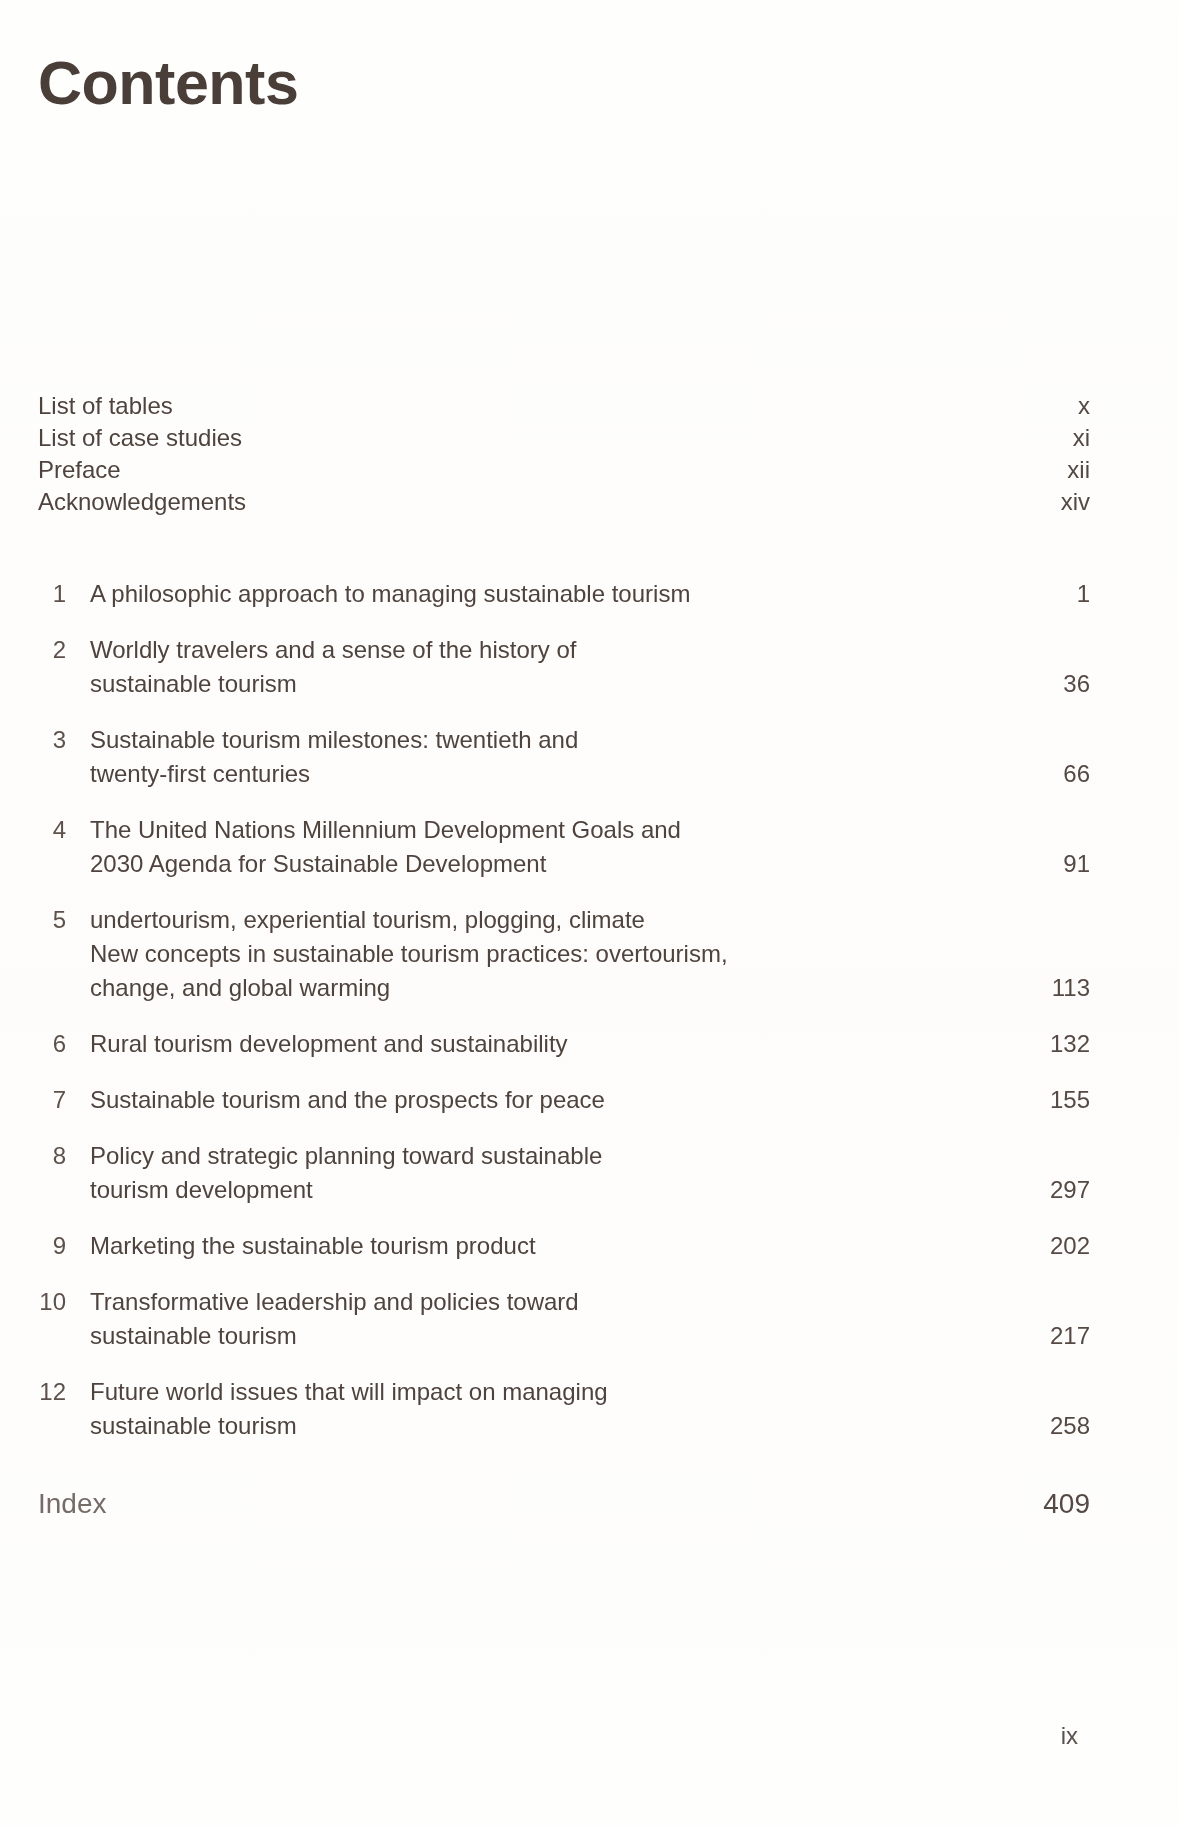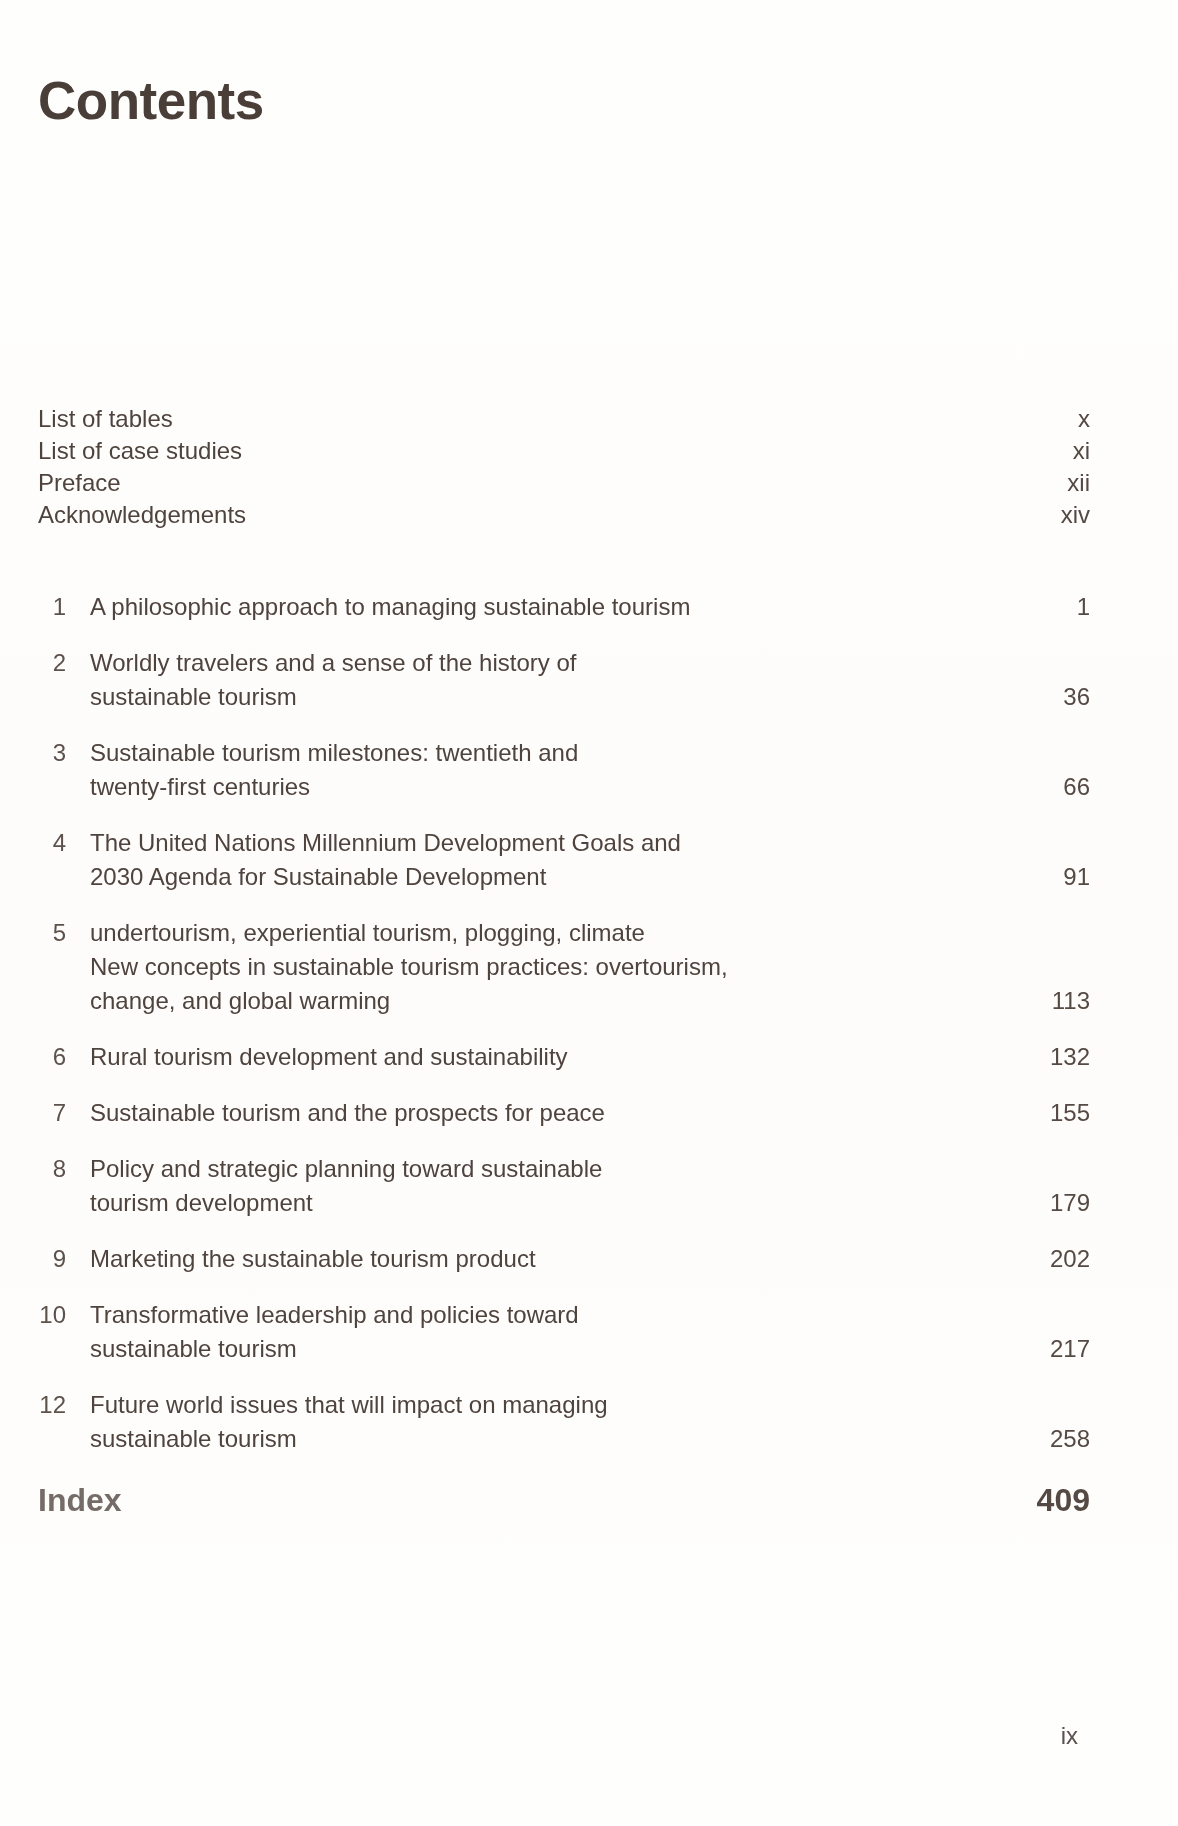--- a/index.html
+++ b/index.html
@@ -13,22 +13,22 @@
     height: 1826px;
     background: linear-gradient(180deg, #fefefd 0%, #fdfcfa 55%, #fefefd 100%);
     font-family: "Liberation Sans", "DejaVu Sans", sans-serif;
     color: #4f433e;
     box-sizing: border-box;
     padding: 0 88px 0 38px;
     overflow: hidden;
   }
   .page-title {
     margin: 0;
-    padding-top: 70px;
-    font-size: 53px;
+    padding-top: 48px;
+    font-size: 61px;
     font-weight: 600;
     letter-spacing: -0.5px;
     color: #4a3e39;
     line-height: 1.18;
   }
   .front-matter {
     margin-top: 270px;
     font-size: 24px;
     line-height: 32px;
   }
@@ -62,24 +62,23 @@
     align-items: flex-end;
     margin-left: 24px;
   }
   .entry-lines { max-width: 860px; }
   .entry-page {
     color: #554944;
     white-space: nowrap;
     padding-left: 20px;
   }
   .back-matter {
-    margin-top: 27px;
-    font-size: 32px;
+    margin-top: 44px;
+    font-size: 28px;
     line-height: 34px;
-    font-weight: bold;
   }
   .bm-row {
     display: flex;
     justify-content: space-between;
     align-items: baseline;
   }
   .bm-label { color: #756c68; }
   .bm-page  { color: #554944; }
   .folio {
     position: absolute;
@@ -192,21 +191,21 @@
       </div>
     </div>
 
     <div class="entry">
       <div class="entry-num">8</div>
       <div class="entry-body">
         <div class="entry-lines">
           <div>Policy and strategic planning toward sustainable</div>
           <div>tourism development</div>
         </div>
-        <div class="entry-page">179</div>
+        <div class="entry-page">297</div>
       </div>
     </div>
 
     <div class="entry">
       <div class="entry-num">9</div>
       <div class="entry-body">
         <div class="entry-lines">
           <div>Marketing the sustainable tourism product</div>
         </div>
         <div class="entry-page">202</div>

